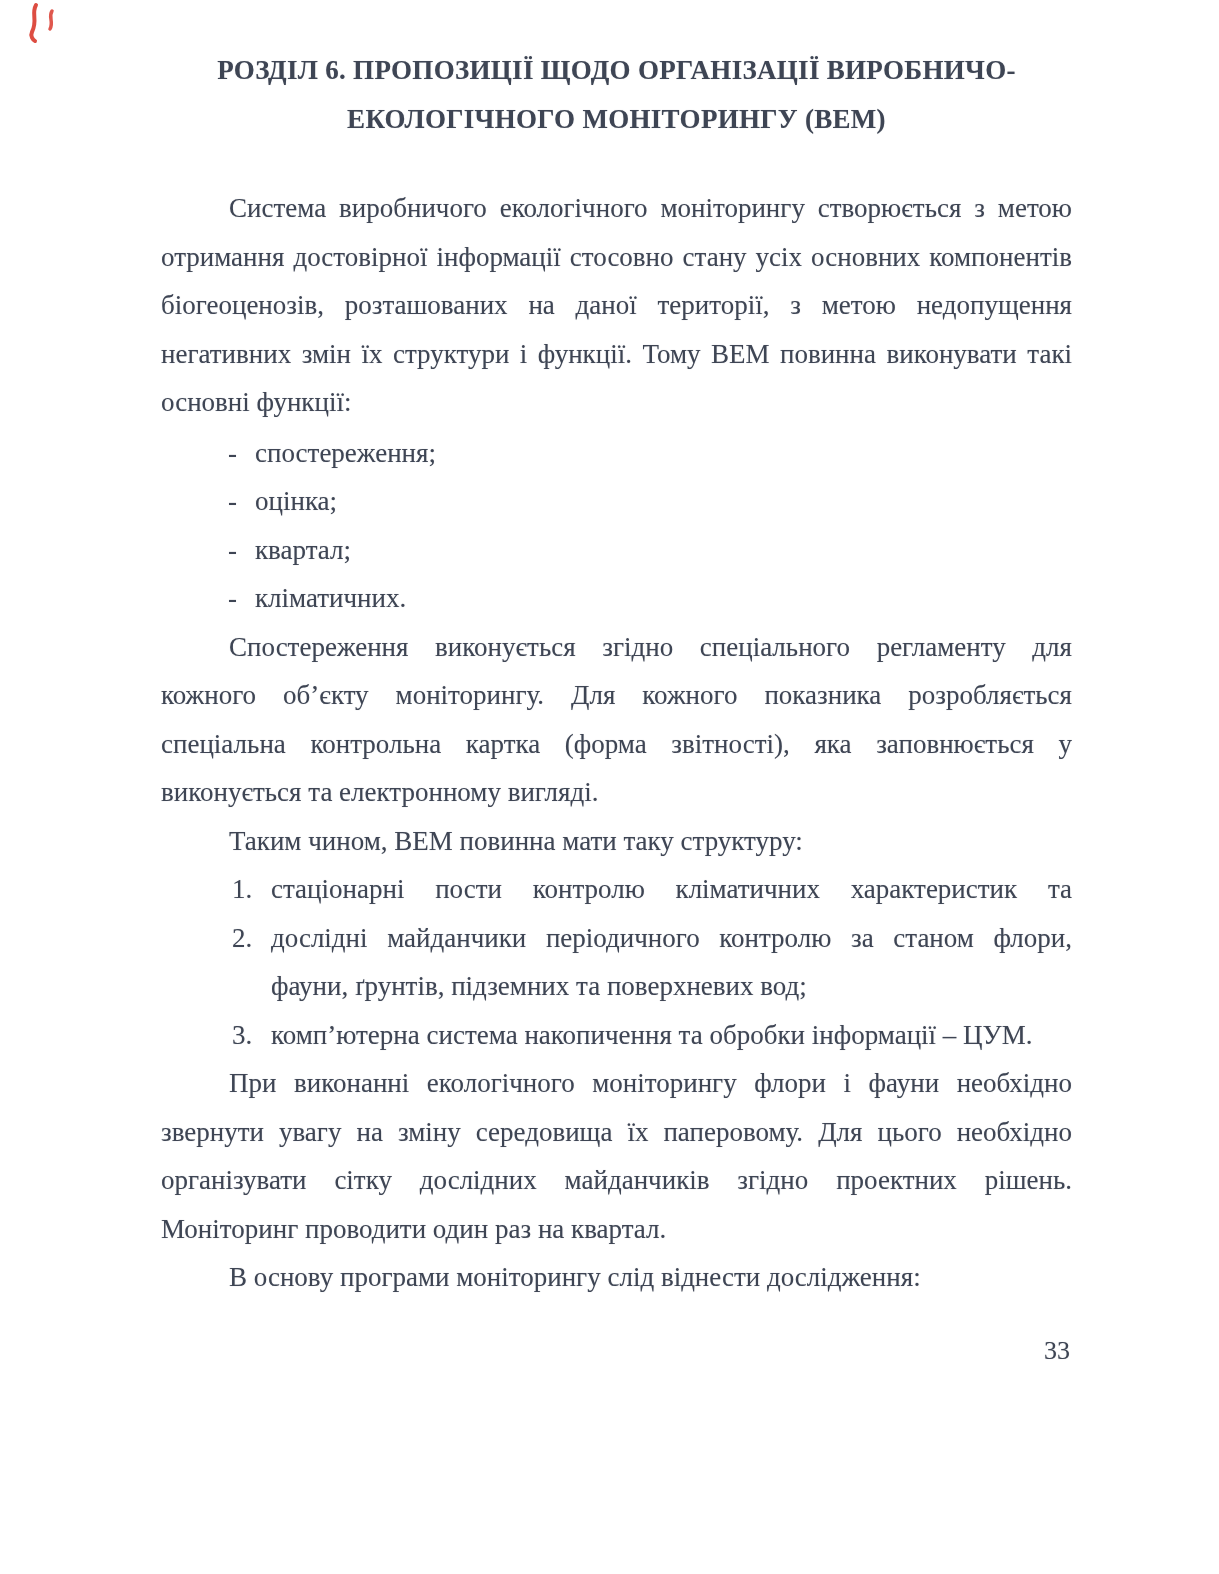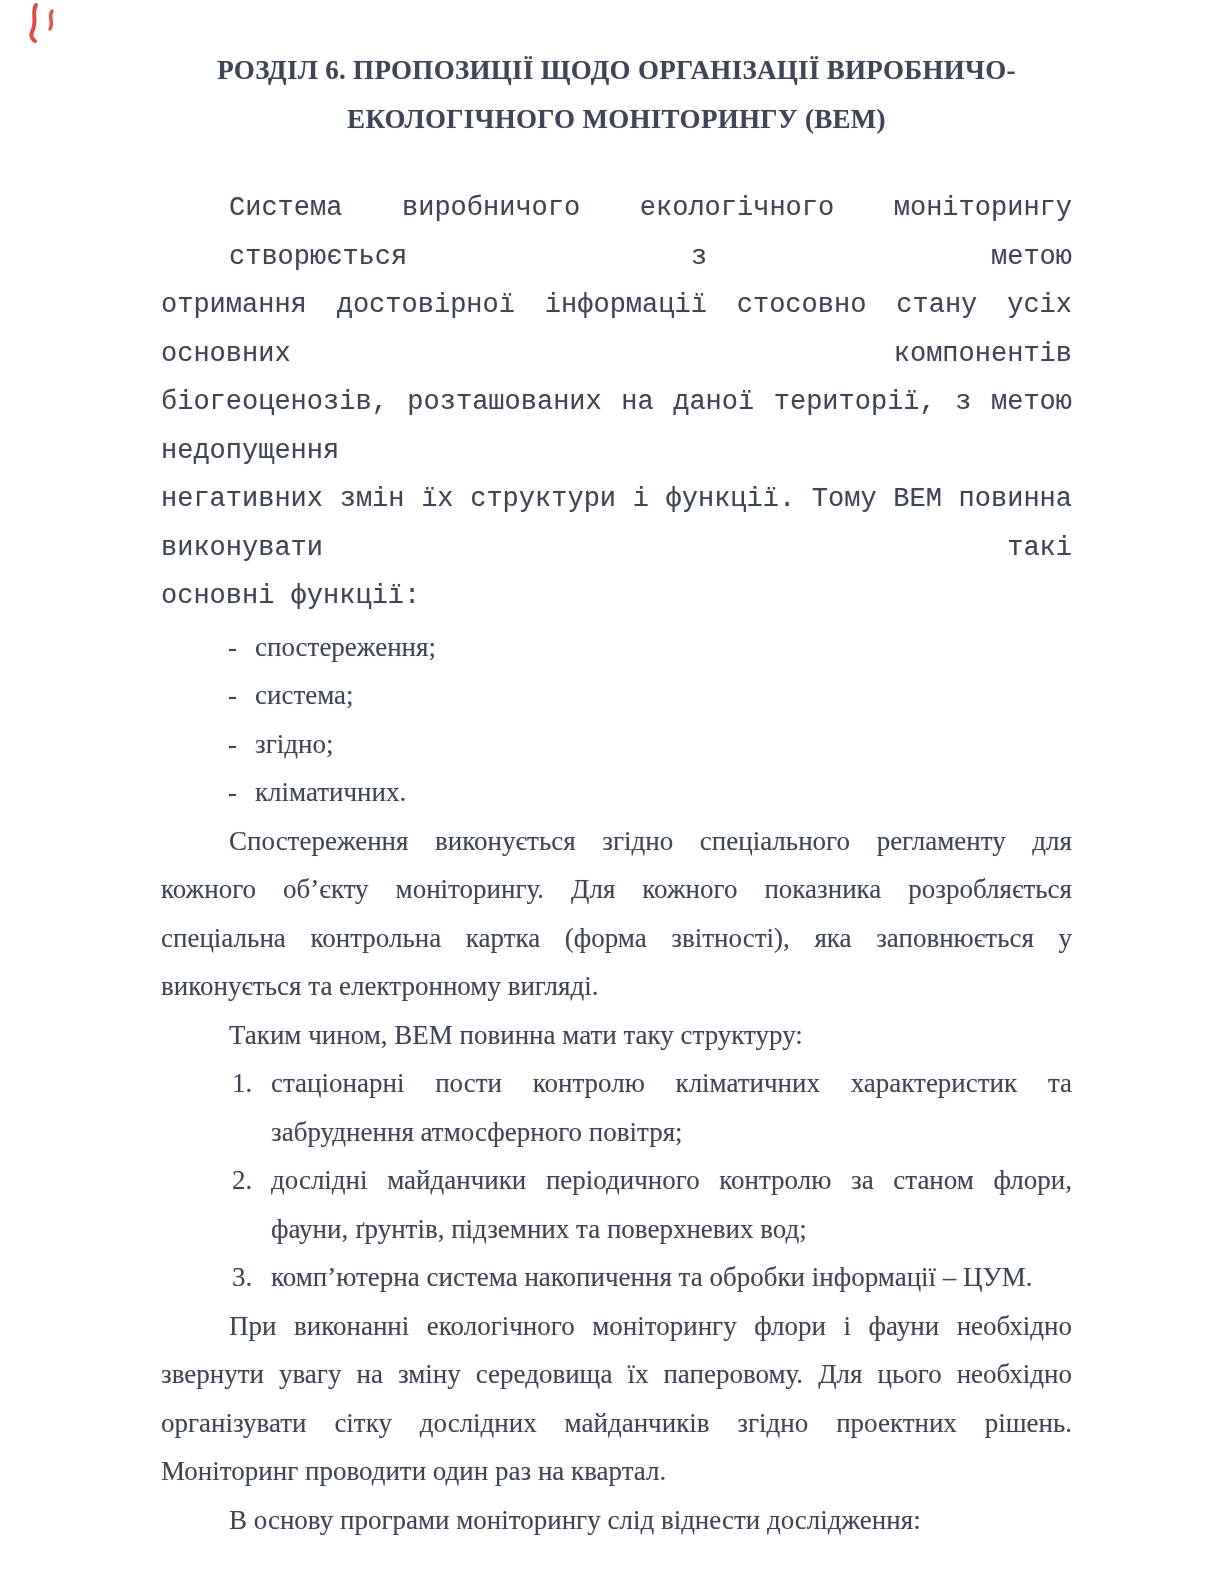--- a/index.html
+++ b/index.html
@@ -11,21 +11,21 @@
     text-shadow:0 0 1px rgba(62,69,84,.28);
   }
   .column { position:absolute; left:161px; top:46px; width:911px;
     font-size:27px; line-height:48.5px; }
   .line { text-align:justify; text-align-last:justify; white-space:normal; }
   .line.last { text-align-last:left; }
   .indent-first .line:first-child { padding-left:68px; }
   .title { font-weight:bold; margin-bottom:41px; letter-spacing:.3px; }
   .title .line { text-align:center; text-align-last:center; padding-left:0 !important; }
   .heading { font-weight:bold; margin-bottom:15px; }
-  .p1 { margin-bottom:2px;font-family:Liberation Mono, monospace; }
+  .p1 { margin-bottom:2px; }
   .dash-list { padding-left:67px; }
   .dash-row { display:flex; }
   .dash { width:27px; flex:0 0 27px; }
   .num-list { padding-left:71px; }
   .num-row { display:flex; }
   .num { width:39px; flex:0 0 39px; }
   .item-text { flex:1; min-width:0; }
   .page-number { text-align:right; margin-top:25px; font-size:26px; padding-right:2px; }
   
   .red-marks { position:absolute; left:26px; top:2px; }
@@ -66,25 +66,25 @@
         <div class="line last">основні функції:</div>
       </div>
 
     <div class="dash-list">
         <div class="dash-row">
           <span class="dash">-</span>
           <span>спостереження;</span>
         </div>
         <div class="dash-row">
           <span class="dash">-</span>
-          <span>система;</span>
+          <span>оцінка;</span>
         </div>
         <div class="dash-row">
           <span class="dash">-</span>
-          <span>згідно;</span>
+          <span>квартал;</span>
         </div>
         <div class="dash-row">
           <span class="dash">-</span>
           <span>кліматичних.</span>
         </div>
       </div>
 
     <div class="indent-first">
         <div class="line">Спостереження виконується згідно спеціального регламенту для</div>
         <div class="line">кожного об’єкту моніторингу. Для кожного показника розробляється</div>
@@ -94,21 +94,20 @@
 
     <div class="indent-first">
         <div class="line last">Таким чином, ВЕМ повинна мати таку структуру:</div>
       </div>
 
     <div class="num-list">
         <div class="num-row">
           <span class="num">1.</span>
           <span class="item-text">
             <div class="line">стаціонарні пости контролю кліматичних характеристик та</div>
-            <div class="line last">забруднення атмосферного повітря;</div>
           </span>
         </div>
         <div class="num-row">
           <span class="num">2.</span>
           <span class="item-text">
             <div class="line">дослідні майданчики періодичного контролю за станом флори,</div>
             <div class="line last">фауни, ґрунтів, підземних та поверхневих вод;</div>
           </span>
         </div>
         <div class="num-row">

